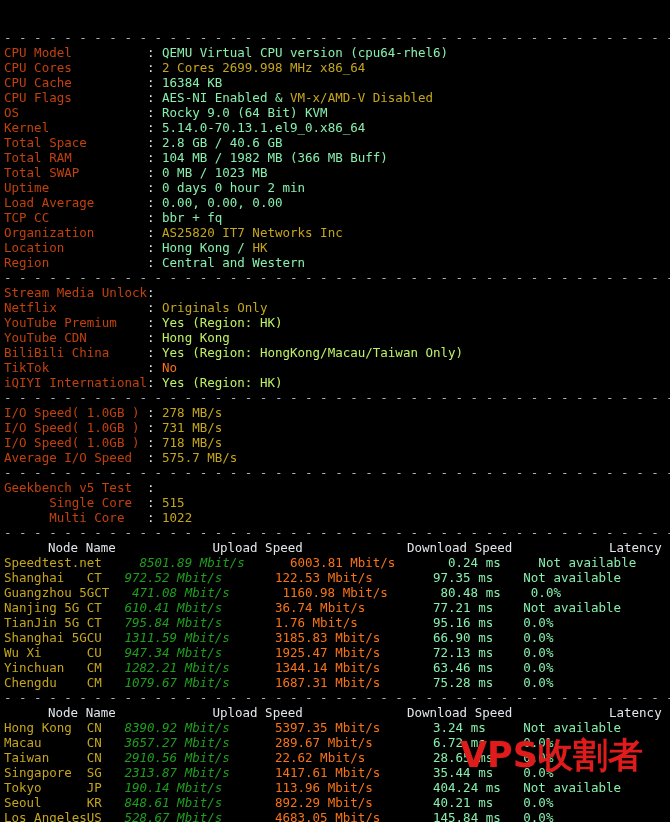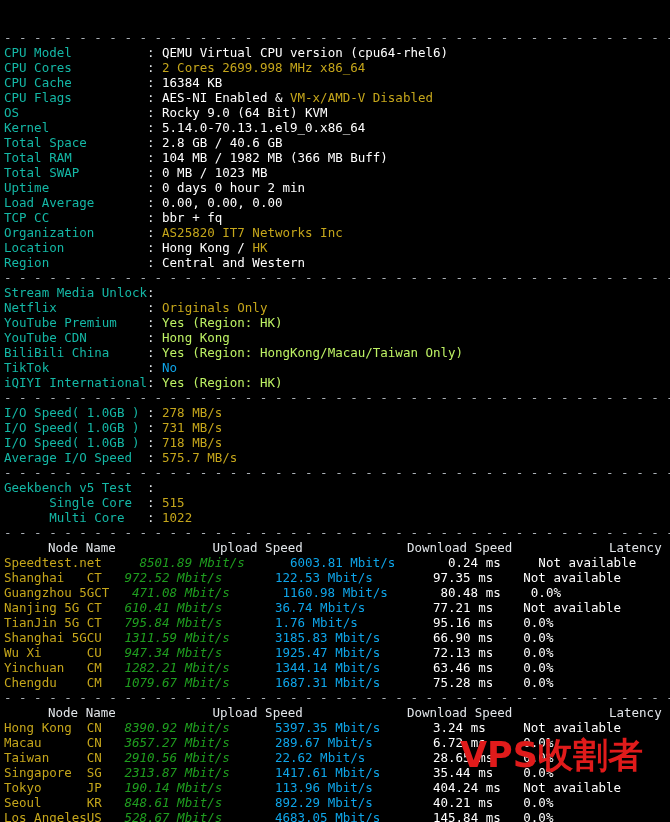--- a/index.html
+++ b/index.html
@@ -33,26 +33,26 @@
     letter-spacing: 0px;
   }
   .pad { padding-left: 4px; }
   .sep {
     color: #aab0b6;
     height: 15px;
     white-space: pre;
     overflow: hidden;
     letter-spacing: 0px;
   }
-  .lbl  { color: #14b8a6; }
-  .cy   { color: #ffffff; }
+  .lbl  { color: #c2410c; }
+  .cy   { color: #86efac; }
   .ye   { color: #c5a61b; text-align: center; }
   .gr   { color: #bef264; }
   .gr2  { color: #1f9e1f; font-style: italic; }
-  .rd   { color: #0ea5e9; }
+  .rd   { color: #f97316; }
   .wh   { color: #e2e6ea; padding-left: 44px; }
   .colon { color: #e2e6ea; }
 
   .watermark {
     position: absolute;
     left: 460px;
     top: 735px;
     font-family: "DejaVu Sans", "Liberation Sans", sans-serif;
     font-size: 35px;
     font-weight: 700;

